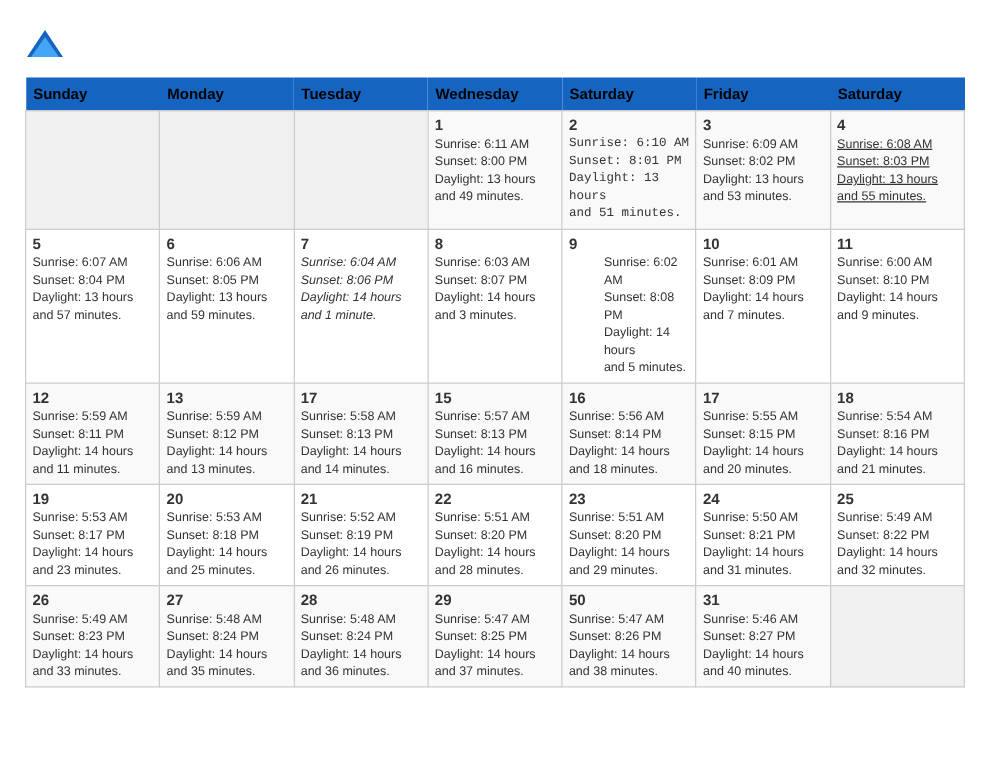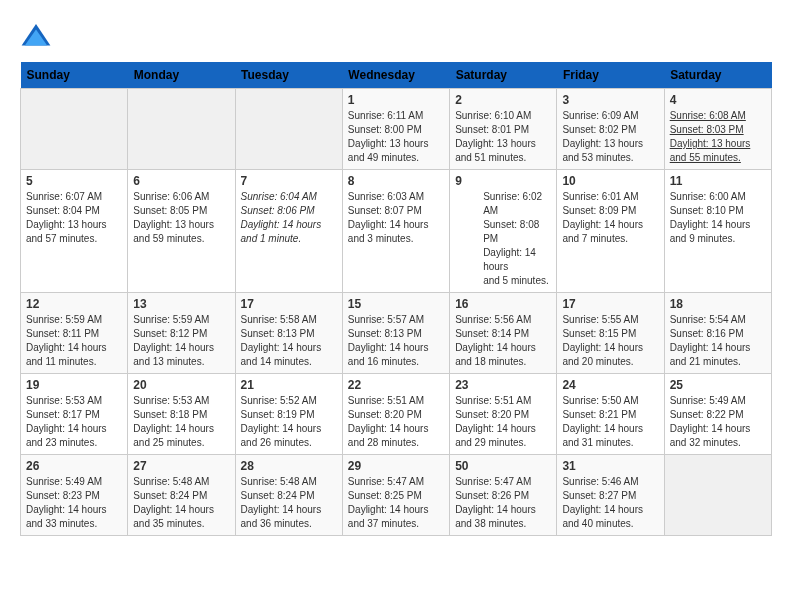--- a/index.html
+++ b/index.html
@@ -133,21 +133,21 @@
         <td class="empty-cell"></td>
         <td>
           <div class="day-number">1</div>
           <div class="day-info" style="white-space: pre-line;">Sunrise: 6:11 AM
 Sunset: 8:00 PM
 Daylight: 13 hours
 and 49 minutes.</div>
         </td>
         <td>
           <div class="day-number">2</div>
-          <div class="day-info" style="white-space: pre-line;">Sunrise: 6:10 AM
+          <div class="day-info" style="white-space: pre-line; font-family: Liberation Mono, monospace;">Sunrise: 6:10 AM
 Sunset: 8:01 PM
 Daylight: 13 hours
 and 51 minutes.</div>
         </td>
         <td>
           <div class="day-number">3</div>
           <div class="day-info" style="white-space: pre-line;">Sunrise: 6:09 AM
 Sunset: 8:02 PM
 Daylight: 13 hours
 and 53 minutes.</div>

